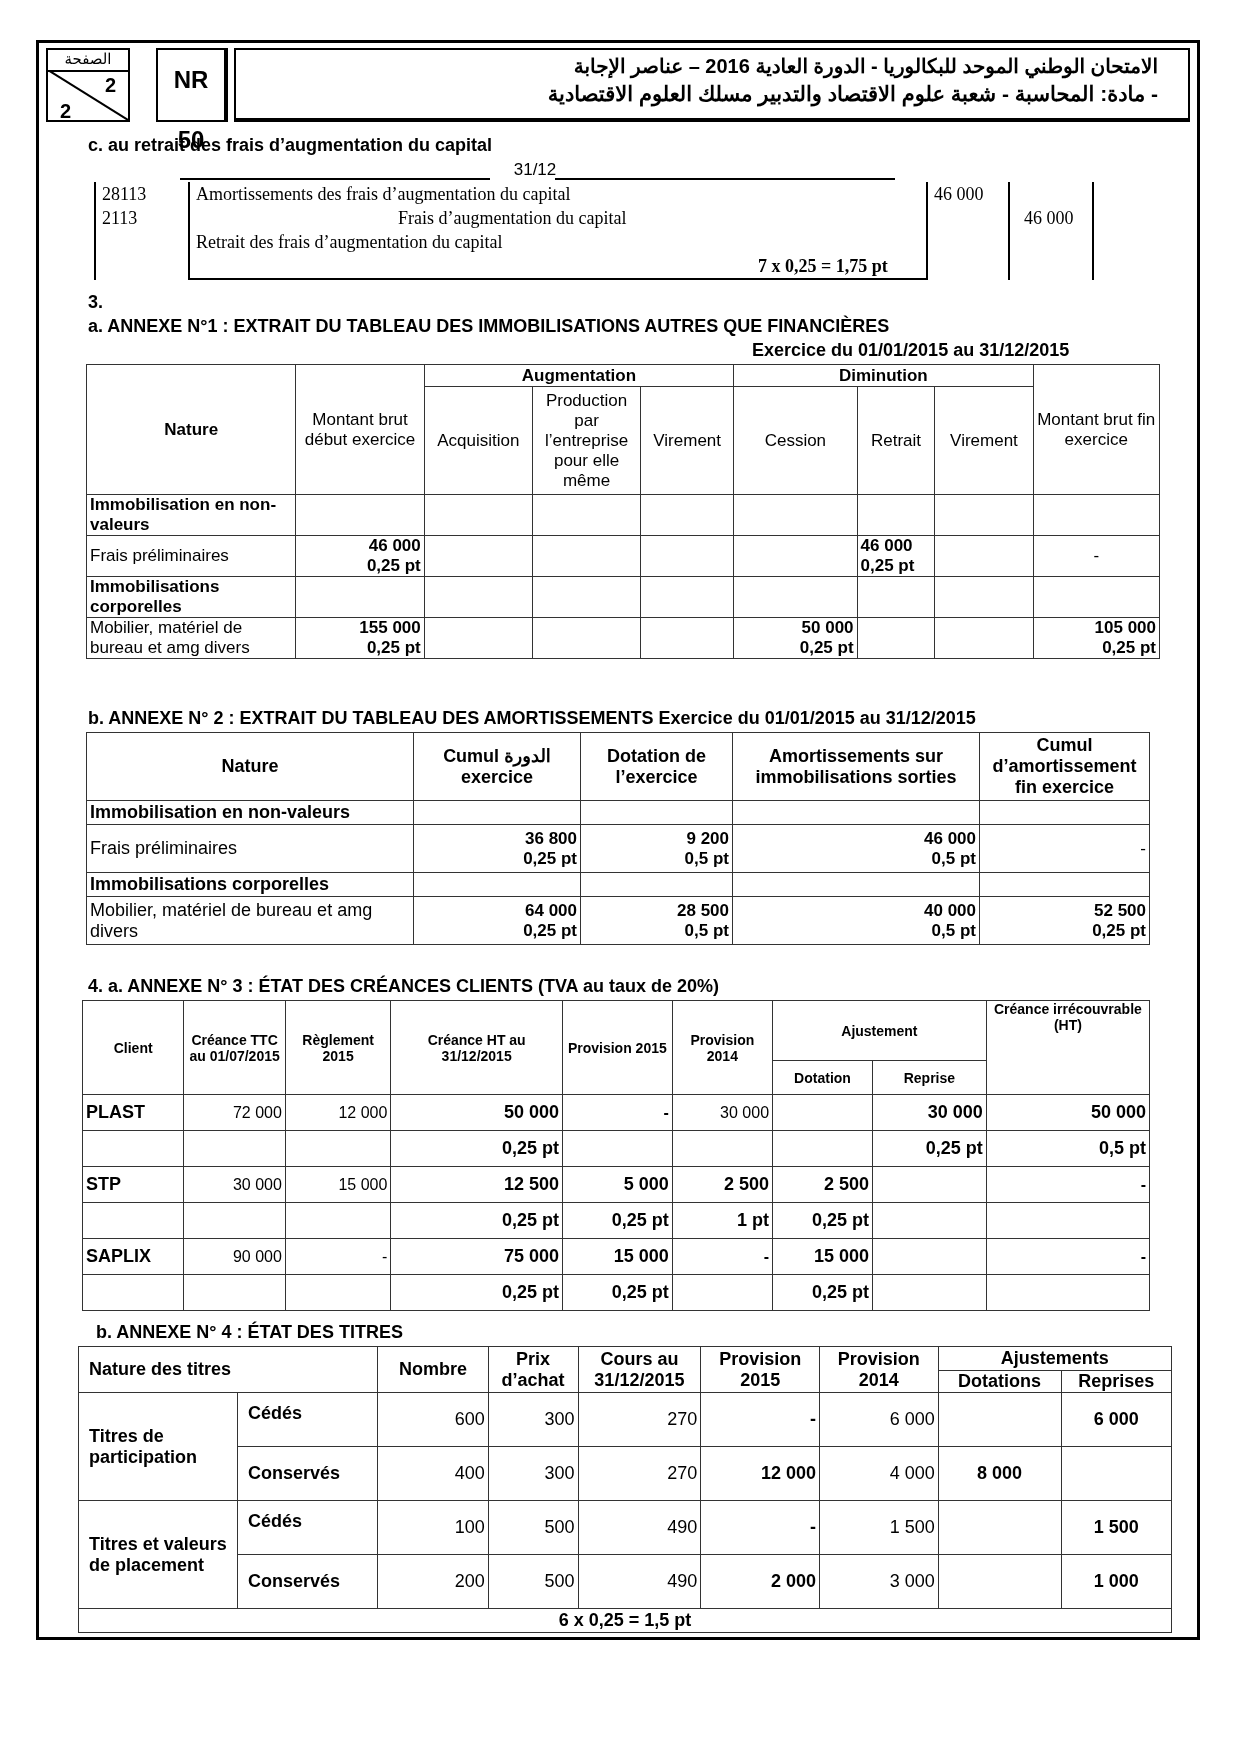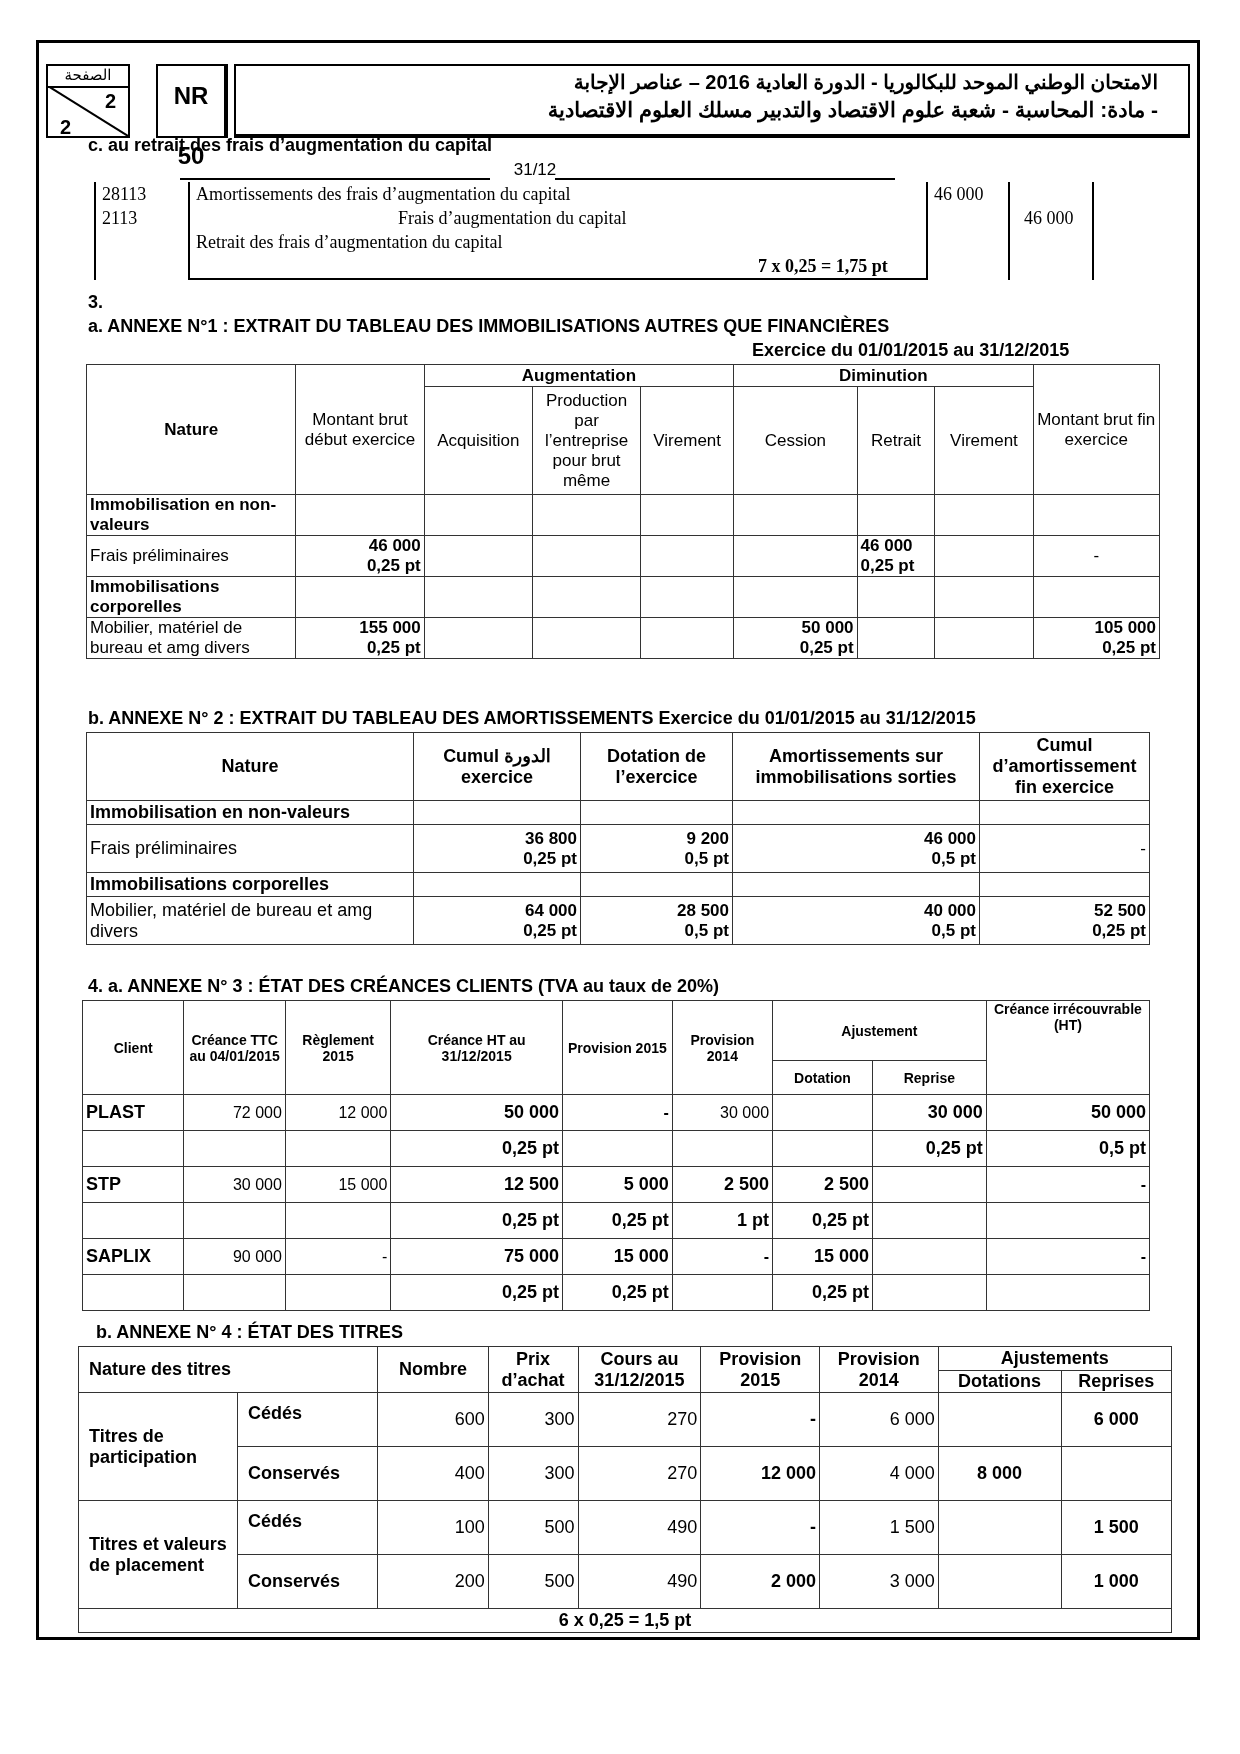--- a/index.html
+++ b/index.html
@@ -1,18 +1,18 @@
 <!DOCTYPE html>
 <html><head>
 <meta charset="utf-8">
 <style>
   html, body { margin: 0; padding: 0; background: #ffffff; }
   body { width: 1240px; height: 1754px; position: relative; font-family: "Liberation Sans", sans-serif; color: #000; }
   .frame { position: absolute; left: 36px; top: 40px; width: 1164px; height: 1600px; border: 3px solid #000; box-sizing: border-box; }
-  .hdr { position: absolute; left: 36px; top: 56px; height: 86px; width: 988px; }
+  .hdr { position: absolute; left: 36px; top: 40px; height: 86px; width: 988px; }
   .pagebox { position: absolute; left: 10px; top: 8px; width: 84px; height: 74px; border: 2px solid #000; box-sizing: border-box; }
   .pagebox .lbl { position: absolute; top: 0; left: 0; right: 0; height: 20px; border-bottom: 2px solid #000; text-align: center; font-size: 15px; line-height: 18px; }
   .pagebox .diag { position: absolute; left: 0; top: 20px; width: 80px; height: 50px; }
   .pagebox .n1 { position: absolute; right: 12px; top: 24px; font-size: 20px; font-weight: bold; }
   .pagebox .n2 { position: absolute; left: 12px; top: 50px; font-size: 20px; font-weight: bold; }
   .nrbox { position: absolute; left: 120px; top: 8px; width: 72px; height: 74px; border: 2px solid #000; border-right: 4px solid #000; box-sizing: border-box; font-size: 24px; font-weight: bold; text-align: center; line-height: 60px; }
   .titlebox { position: absolute; left: 198px; top: 8px; width: 956px; height: 74px; border: 2px solid #000; border-bottom: 4px solid #000; box-sizing: border-box; direction: rtl; text-align: right; padding-right: 30px; }
   .titlebox .l1 { font-size: 20px; font-weight: bold; margin-top: 4px; }
   .titlebox .l2 { font-size: 21px; font-weight: bold; margin-top: 4px; }
 
@@ -84,21 +84,21 @@
   <tbody>
       <tr style="height:22px;">
     <th rowspan="2" class="b" style="width:200px;">Nature</th>
     <th rowspan="2" style="width:120px;">Montant brut début exercice</th>
     <th colspan="3" class="b">Augmentation</th>
     <th colspan="3" class="b">Diminution</th>
     <th rowspan="2" style="width:118px;">Montant brut fin exercice</th>
   </tr>
   <tr style="height:108px;">
     <th style="width:100px;">Acquisition</th>
-    <th style="width:100px;">Production par l’entreprise pour brut même</th>
+    <th style="width:100px;">Production par l’entreprise pour elle même</th>
     <th style="width:85px;">Virement</th>
     <th style="width:115px;">Cession</th>
     <th style="width:70px;">Retrait</th>
     <th style="width:90px;">Virement</th>
   </tr>
   <tr>
     <td class="b">Immobilisation en non-valeurs</td>
     <td></td>
         <td></td>
         <td></td>
@@ -221,21 +221,21 @@
         </td>
   </tr>
 </tbody>
   </table>
 
 <div class="abs h" style="left:88px; top:976px;">4. a. ANNEXE N° 3 : ÉTAT DES CRÉANCES CLIENTS (TVA au taux de 20%)</div>
 <table class="t3" style="left:82px; top:1000px; width:1068px;">
   <tbody>
       <tr style="height:60px;">
     <th rowspan="2" class="hd" style="width:96px;">Client</th>
-    <th rowspan="2" class="hd" style="width:96px;">Créance TTC au 04/01/2015</th>
+    <th rowspan="2" class="hd" style="width:96px;">Créance TTC au 01/07/2015</th>
     <th rowspan="2" class="hd" style="width:100px;">Règlement 2015</th>
     <th rowspan="2" class="hd" style="width:170px;">Créance HT au 31/12/2015</th>
     <th rowspan="2" class="hd" style="width:105px;">Provision 2015</th>
     <th rowspan="2" class="hd" style="width:95px;">Provision 2014</th>
     <th colspan="2" class="hd">Ajustement</th>
     <th rowspan="2" class="hd" style="width:160px; vertical-align:top;">Créance irrécouvrable (HT)</th>
   </tr>
   <tr style="height:34px;">
     <th class="hd" style="width:95px;">Dotation</th>
     <th class="hd" style="width:110px;">Reprise</th>

